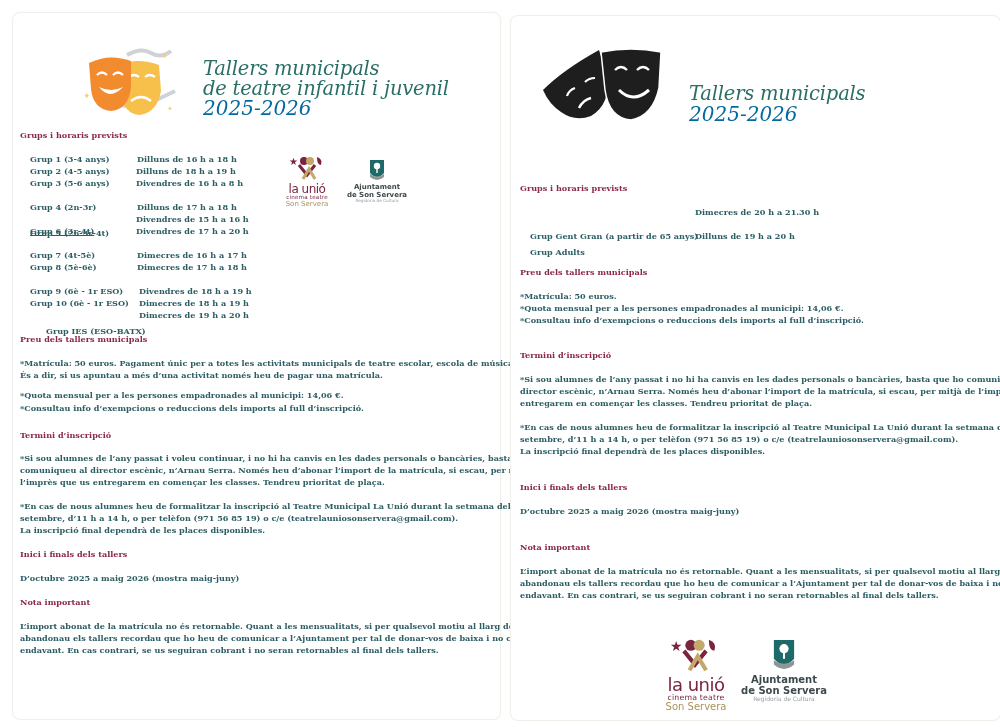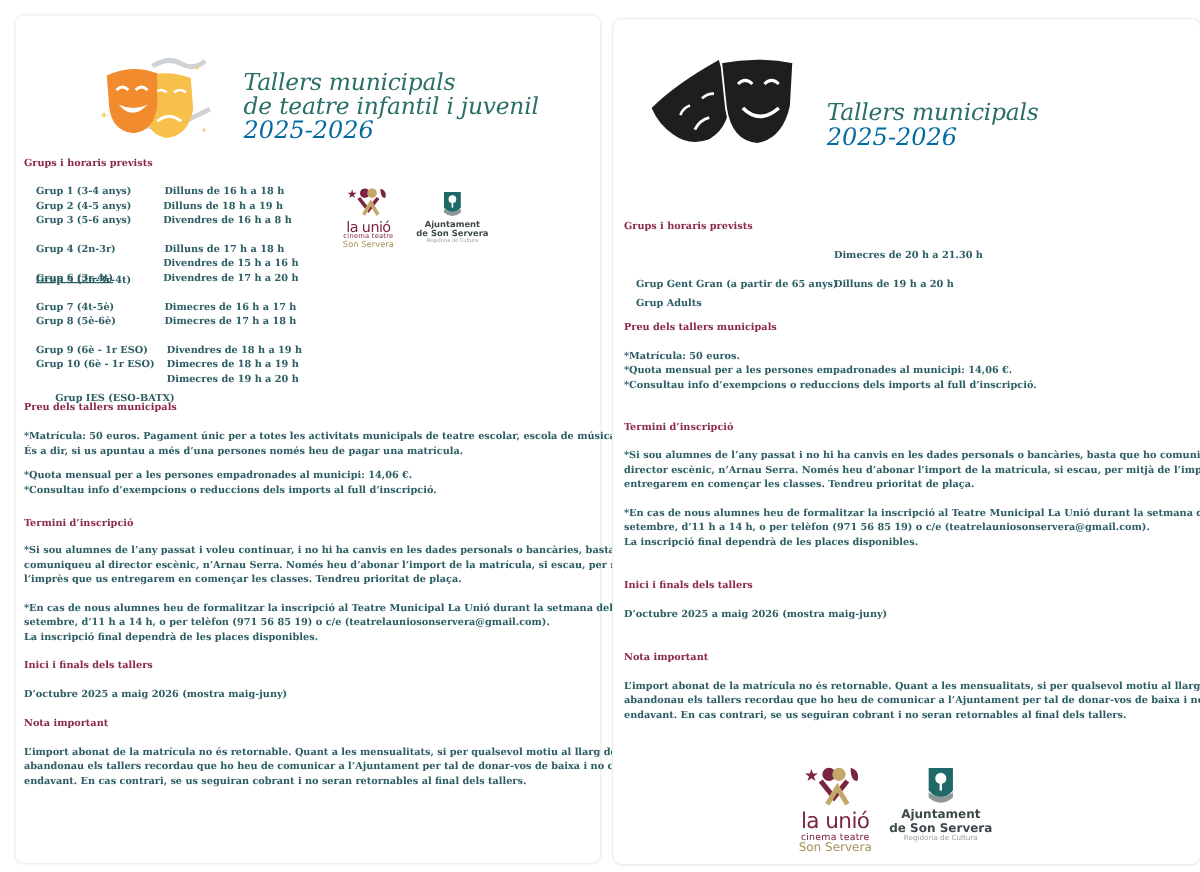--- a/index.html
+++ b/index.html
@@ -116,21 +116,21 @@
   </svg>
   <div class="logo-ajt" style="left:332px;top:171px;width:64px;">
     <div class="a1">Ajuntament</div>
     <div class="a1">de Son Servera</div>
     <div class="a2">Regidoria de Cultura</div>
   </div>
 
   <div class="sec-head" style="left:7px;top:321px;">Preu dels tallers municipals</div>
   <div class="body-text" style="left:7px;top:344px;">
     <div>*Matrícula: 50 euros. Pagament únic per a totes les activitats municipals de teatre escolar, escola de música i danses.</div>
-    <div>És a dir, si us apuntau a més d’una persones només heu de pagar una matrícula.</div>
+    <div>És a dir, si us apuntau a més d’una activitat només heu de pagar una matrícula.</div>
     <div style="height:8px"></div>
     <div>*Quota mensual per a les persones empadronades al municipi: 14,06 €.</div>
     <div>*Consultau info d’exempcions o reduccions dels imports al full d’inscripció.</div>
   </div>
 
   <div class="sec-head" style="left:7px;top:417px;">Termini d’inscripció</div>
   <div class="body-text" style="left:7px;top:439px;">
     <div>*Si sou alumnes de l’any passat i voleu continuar, i no hi ha canvis en les dades personals o bancàries, basta que ho</div>
     <div>comuniqueu al director escènic, n’Arnau Serra. Només heu d’abonar l’import de la matrícula, si escau, per mitjà de</div>
     <div>l’imprès que us entregarem en començar les classes. Tendreu prioritat de plaça.</div>

